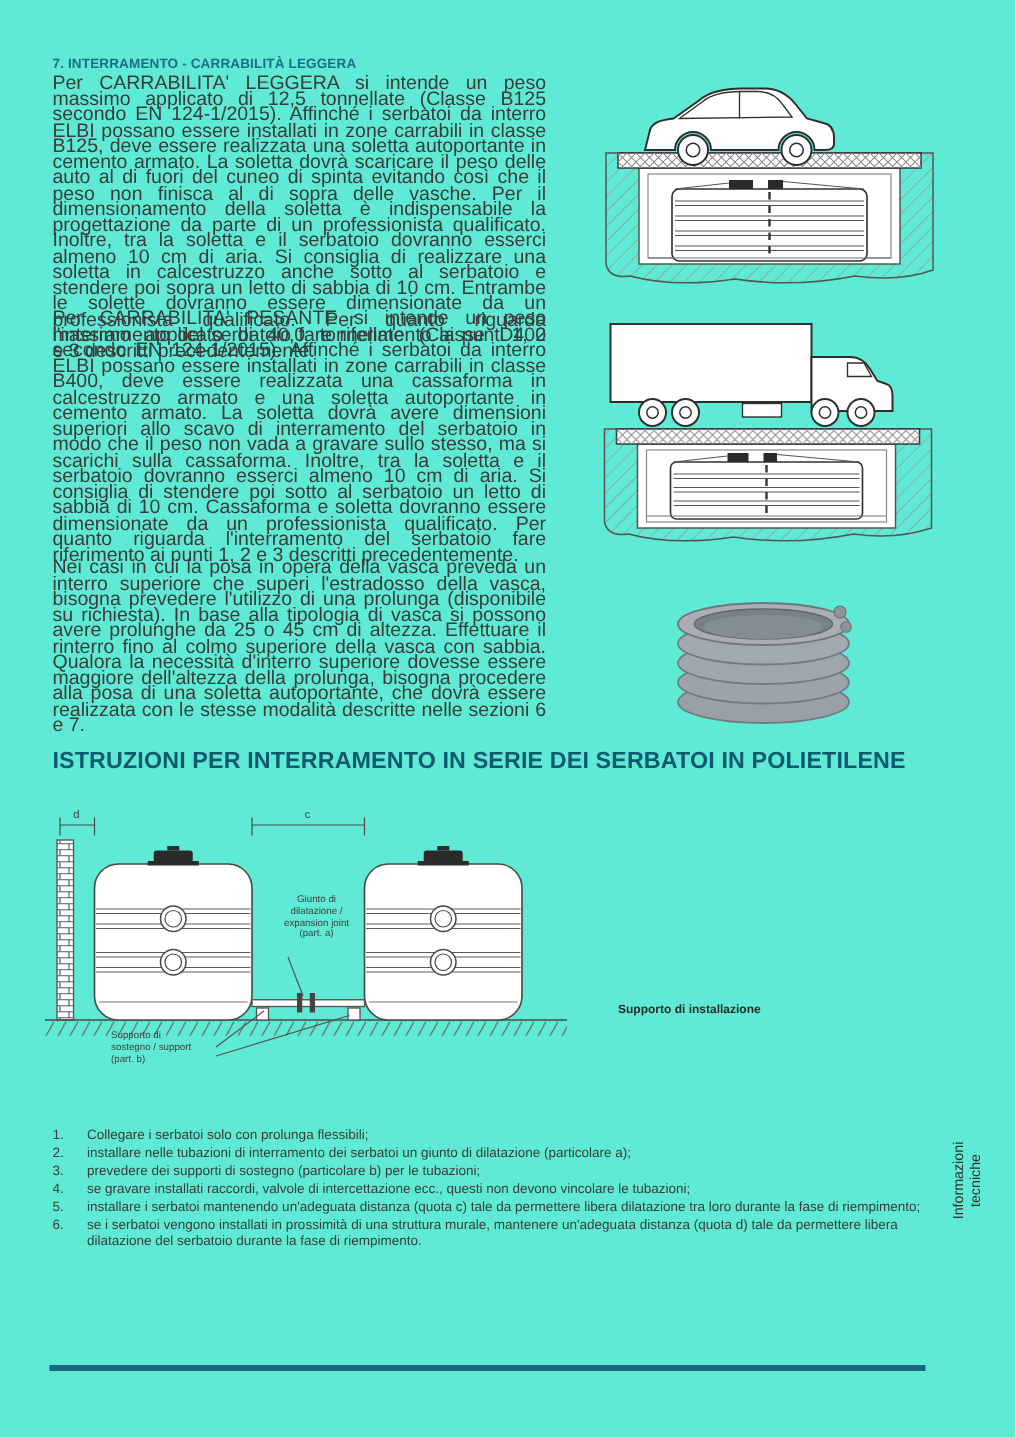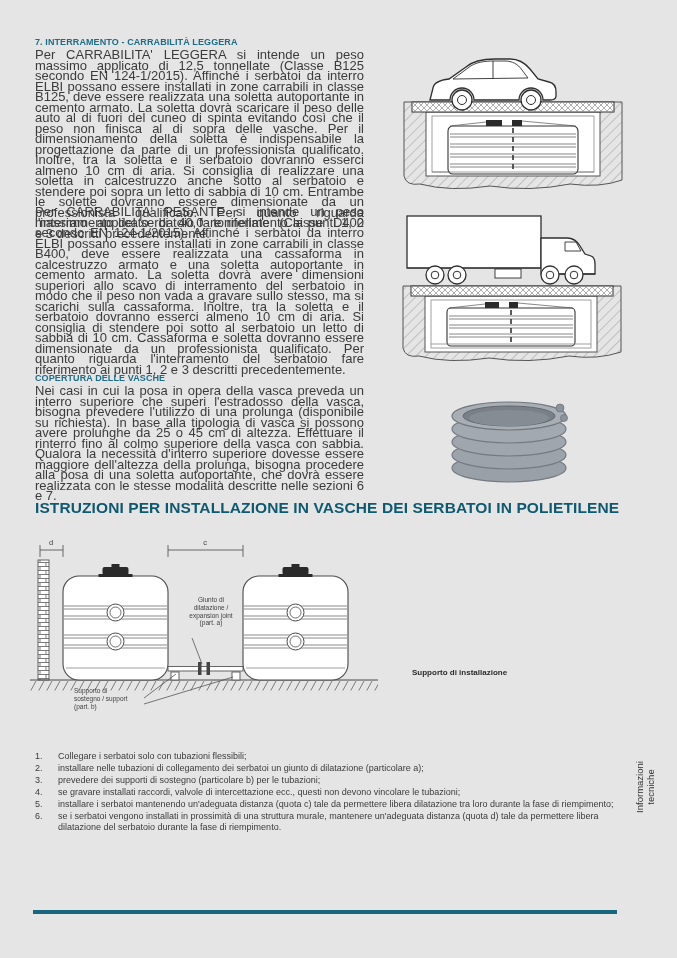--- a/index.html
+++ b/index.html
@@ -1,16 +1,16 @@
 <!DOCTYPE html>
 <html><head>
 <meta charset="utf-8">
 <style>
   html,body{margin:0;padding:0;background:#ffffff;}
-  .page{position:relative;width:677px;height:958px;background:#e5e5e5;overflow:hidden;
+  .page{position:relative;width:677px;height:958px;background:#5eead4;overflow:hidden;
         font-family:"Liberation Sans",sans-serif;color:#3b3b3b;}
   .textsec{position:absolute;left:35px;width:329px;}
   .sec-head{font-size:9px;font-weight:bold;letter-spacing:.1px;margin:0 0 3px 0;}
   .sec-body{font-size:13px;line-height:10.5px;text-align:justify;margin:0;}
   .main-title{position:absolute;left:35px;top:499px;width:610px;font-size:15.5px;
               font-weight:bold;letter-spacing:.1px;}
   .fig{position:absolute;}
   .diagram{position:absolute;left:30px;top:538px;width:350px;height:192px;}
   .diagram svg{position:absolute;left:0;top:0;}
   .dlabel{position:absolute;font-size:6.5px;line-height:7.8px;color:#3f3f3f;white-space:pre-line;}
@@ -35,21 +35,20 @@
   <div class="textsec" style="top:37px;">
     <div class="sec-head" style="color:#1D6C88;">7. INTERRAMENTO - CARRABILITÀ LEGGERA</div>
     <p class="sec-body">Per CARRABILITA' LEGGERA si intende un peso massimo applicato di 12,5 tonnellate (Classe B125 secondo EN 124-1/2015). Affinché i serbatoi da interro ELBI possano essere installati in zone carrabili in classe B125, deve essere realizzata una soletta autoportante in cemento armato. La soletta dovrà scaricare il peso delle auto al di fuori del cuneo di spinta evitando così che il peso non finisca al di sopra delle vasche. Per il dimensionamento della soletta è indispensabile la progettazione da parte di un professionista qualificato. Inoltre, tra la soletta e il serbatoio dovranno esserci almeno 10 cm di aria. Si consiglia di realizzare una soletta in calcestruzzo anche sotto al serbatoio e stendere poi sopra un letto di sabbia di 10 cm. Entrambe le solette dovranno essere dimensionate da un professionista qualificato. Per quanto riguarda l'interramento del serbatoio fare riferimento ai punti 1, 2 e 3 descritti precedentemente.</p>
   </div>
 
   <div class="textsec" style="top:207px;">
     <p class="sec-body">Per CARRABILITA' PESANTE si intende un peso massimo applicato di 40,0 tonnellate (Classe D400 secondo EN 124-1/2015). Affinché i serbatoi da interro ELBI possano essere installati in zone carrabili in classe B400, deve essere realizzata una cassaforma in calcestruzzo armato e una soletta autoportante in cemento armato. La soletta dovrà avere dimensioni superiori allo scavo di interramento del serbatoio in modo che il peso non vada a gravare sullo stesso, ma si scarichi sulla cassaforma. Inoltre, tra la soletta e il serbatoio dovranno esserci almeno 10 cm di aria. Si consiglia di stendere poi sotto al serbatoio un letto di sabbia di 10 cm. Cassaforma e soletta dovranno essere dimensionate da un professionista qualificato. Per quanto riguarda l'interramento del serbatoio fare riferimento ai punti 1, 2 e 3 descritti precedentemente.</p>
   </div>
 
   <div class="textsec" style="top:373px;">
-    <div class="sec-head" style="color:#1D6C88;">COPERTURA DELLE VASCHE</div>
     <p class="sec-body">Nei casi in cui la posa in opera della vasca preveda un interro superiore che superi l'estradosso della vasca, bisogna prevedere l'utilizzo di una prolunga (disponibile su richiesta). In base alla tipologia di vasca si possono avere prolunghe da 25 o 45 cm di altezza. Effettuare il rinterro fino al colmo superiore della vasca con sabbia. Qualora la necessità d'interro superiore dovesse essere maggiore dell'altezza della prolunga, bisogna procedere alla posa di una soletta autoportante, che dovrà essere realizzata con le stesse modalità descritte nelle sezioni 6 e 7.</p>
   </div>
 
   <div class="fig" style="left:400px;top:36px;width:226px;height:160px;">
     <svg width="226" height="160" viewBox="0 0 226 160">
       <defs>
         <pattern id="hA" width="7" height="7" patternUnits="userSpaceOnUse" patternTransform="rotate(45)">
           <line x1="0" y1="0" x2="0" y2="7" stroke="#9a9a9a" stroke-width="1"></line>
         </pattern>
         <pattern id="xA" width="6" height="6" patternUnits="userSpaceOnUse">
@@ -136,21 +135,21 @@
       <ellipse cx="73" cy="70" rx="57" ry="14" fill="#A0A6AD" stroke="#747A81" stroke-width="1.2"></ellipse>
       <ellipse cx="73" cy="57" rx="57" ry="14" fill="#A3A9B0" stroke="#747A81" stroke-width="1.2"></ellipse>
       <ellipse cx="73" cy="44" rx="57" ry="14" fill="#A8AEB4" stroke="#70767D" stroke-width="1.2"></ellipse>
       <ellipse cx="73" cy="44" rx="46" ry="10" fill="#7A8087" stroke="#62686F" stroke-width="1"></ellipse>
       <ellipse cx="73" cy="46" rx="40" ry="8" fill="#868C93"></ellipse>
       <circle cx="124" cy="36" r="4" fill="#8D939A" stroke="#70767D" stroke-width="0.8"></circle>
       <circle cx="128" cy="46" r="3.5" fill="#8D939A" stroke="#70767D" stroke-width="0.8"></circle>
     </svg>
   </div>
 
-  <div class="main-title" style="color:#0F5970;">ISTRUZIONI PER INSTALLAZIONE IN VASCHE DEI SERBATOI IN POLIETILENE</div>
+  <div class="main-title" style="color:#0F5970;">ISTRUZIONI PER INTERRAMENTO IN SERIE DEI SERBATOI IN POLIETILENE</div>
 
   <div class="diagram">
     <svg width="350" height="192" viewBox="0 0 350 192">
       <defs>
         <pattern id="brickP" width="12" height="8" patternUnits="userSpaceOnUse">
           <rect width="12" height="8" fill="#ffffff"></rect>
           <path d="M0,0.5 H12 M0,4.5 H12 M4,0.5 V4.5 M10,4.5 V8.5" stroke="#5a5a5a" stroke-width="0.8" fill="none"></path>
         </pattern>
         <pattern id="tickP" width="8" height="11" patternUnits="userSpaceOnUse">
           <line x1="0" y1="11" x2="6" y2="0" stroke="#6f6f6f" stroke-width="0.9"></line>
@@ -215,25 +214,25 @@
     <div class="dlabel" style="left:44px;top:149px;width:80px;">Supporto di
 sostegno / support
 (part. b)</div>
   </div>
 
   <div class="caption">Supporto di installazione</div>
 
   <div class="ilist">
     <div class="row">
       <span class="num">1.</span>
-      <span class="itext">Collegare i serbatoi solo con tubazioni flessibili;</span>
+      <span class="itext">Collegare i serbatoi solo con prolunga flessibili;</span>
     </div>
     <div class="row">
       <span class="num">2.</span>
-      <span class="itext">installare nelle tubazioni di collegamento dei serbatoi un giunto di dilatazione (particolare a);</span>
+      <span class="itext">installare nelle tubazioni di interramento dei serbatoi un giunto di dilatazione (particolare a);</span>
     </div>
     <div class="row">
       <span class="num">3.</span>
       <span class="itext">prevedere dei supporti di sostegno (particolare b) per le tubazioni;</span>
     </div>
     <div class="row">
       <span class="num">4.</span>
       <span class="itext">se gravare installati raccordi, valvole di intercettazione ecc., questi non devono vincolare le tubazioni;</span>
     </div>
     <div class="row">

